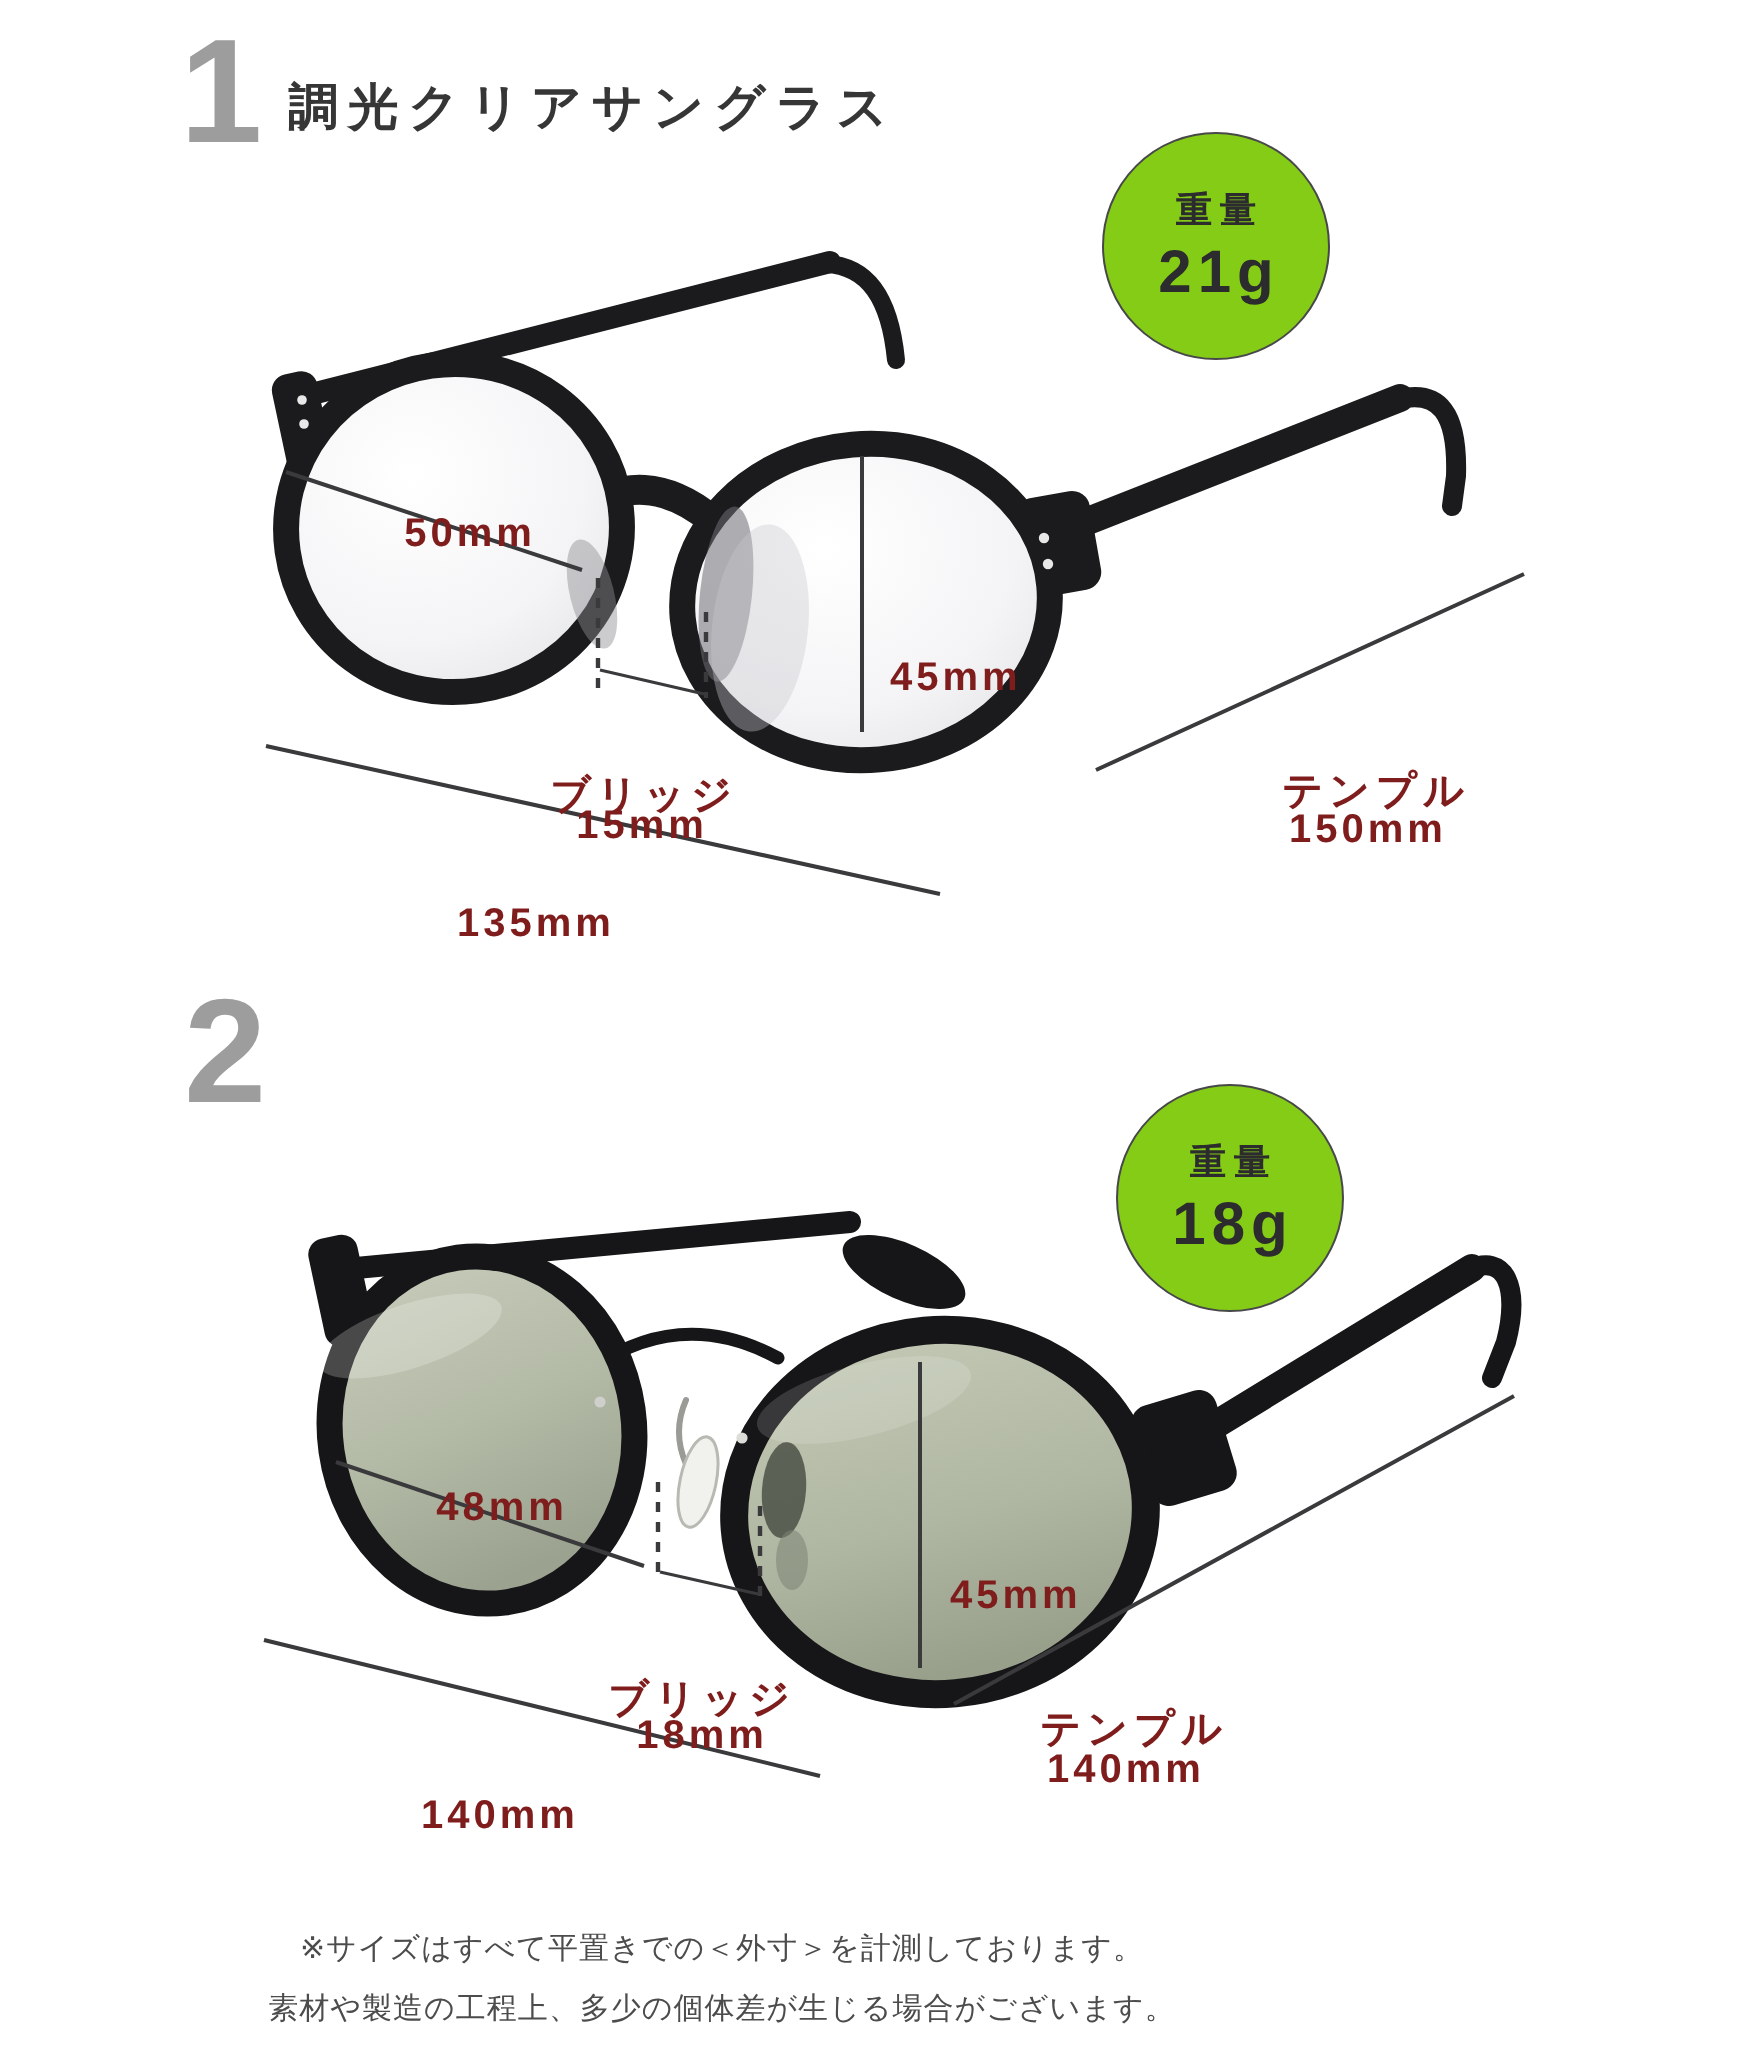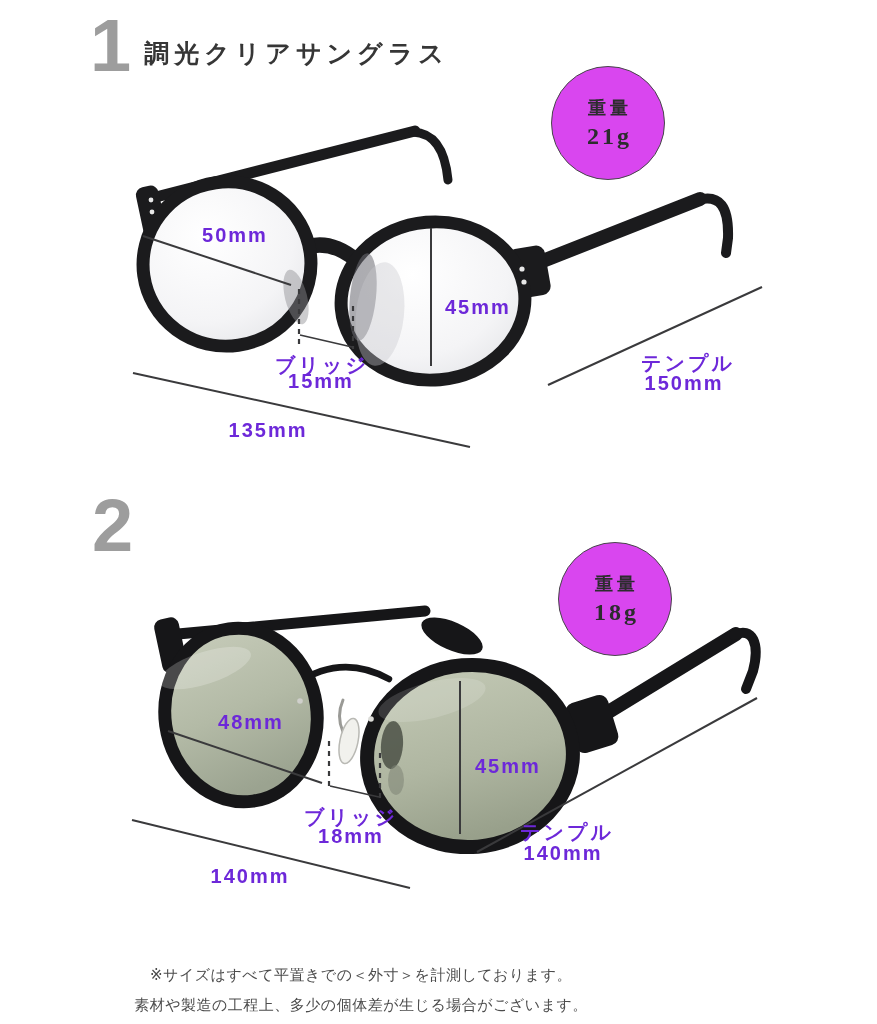--- a/index.html
+++ b/index.html
@@ -15,29 +15,29 @@
     font-size:74px; font-weight:bold; color:#9d9d9d; line-height:0.82;
     font-family:"Liberation Sans","DejaVu Sans",sans-serif;
   }
   .sec-title {
     font-size:25px; font-weight:bold; color:#363636; letter-spacing:5px;
     padding-bottom:7px; white-space:nowrap;
   }
 
   .weight-circle {
     position:absolute; width:114px; height:114px; box-sizing:border-box;
-    border:1.6px solid #48484a; border-radius:50%; background:#d946ef;
+    border:1.6px solid #48484a; border-radius:50%; background:#84cc16;
     display:flex; flex-direction:column; align-items:center; justify-content:center; gap:3px;
   }
   .weight-label { font-size:18px; font-weight:bold; letter-spacing:4px; text-indent:4px; color:#2c2c2e; }
-  .weight-value { font-size:24px; font-weight:bold; letter-spacing:3px; text-indent:3px; color:#2c2c2e;font-family:Liberation Serif, serif; }
+  .weight-value { font-size:30px; font-weight:bold; letter-spacing:3px; text-indent:3px; color:#2c2c2e; }
 
   .m-label {
     position:absolute; transform:translateX(-50%); white-space:nowrap;
-    font-size:20px; font-weight:bold; letter-spacing:2px; color:#6d28d9;
+    font-size:20px; font-weight:bold; letter-spacing:2px; color:#7f1d1d;margin-top:32px;
   }
   .m-label.la { transform:none;text-align:center; }
   .jp {
     font-size:20px; letter-spacing:3px;
   }
 
   .footer {
     position:absolute; top:940px; left:0; width:722px; text-align:center;
     font-size:15px; line-height:30px; color:#4c4c4c; letter-spacing:0.5px;margin-top:20px;
   }

